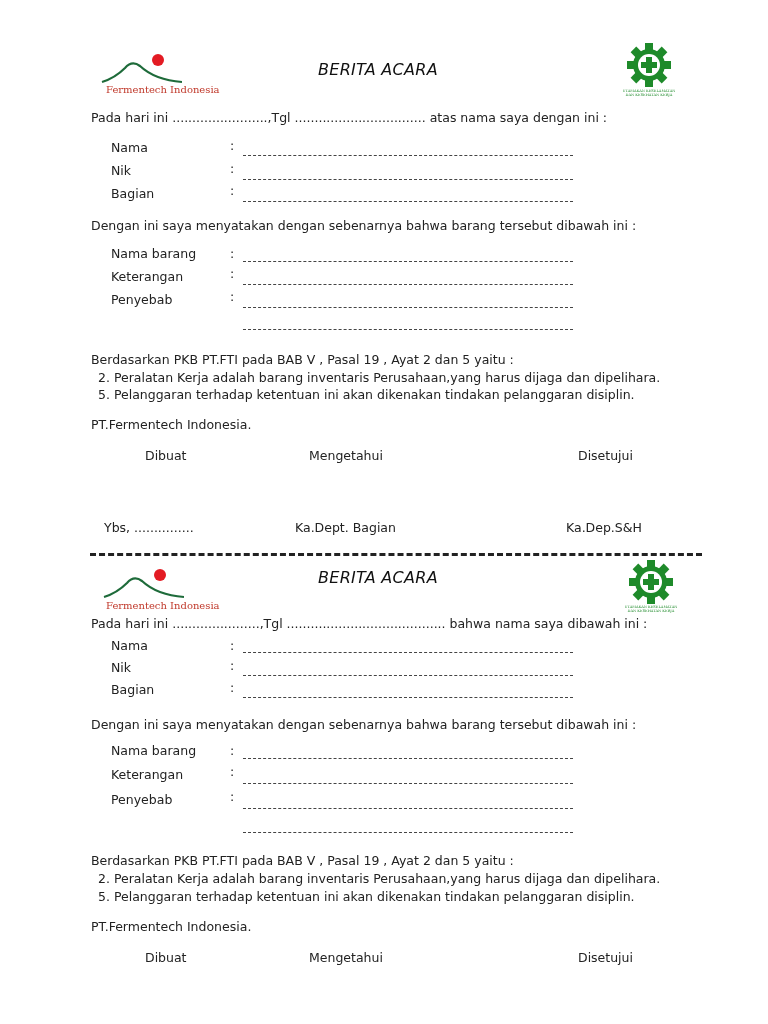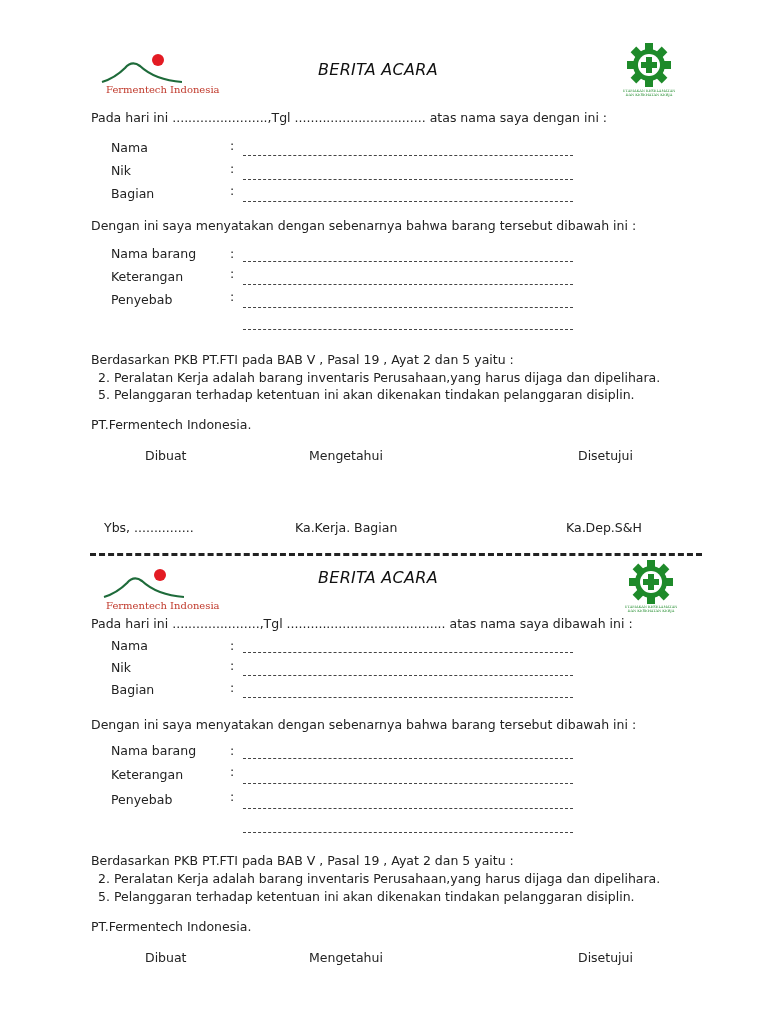--- a/index.html
+++ b/index.html
@@ -86,21 +86,21 @@
   <div class="abs" style="left:98px; top:370px;">2. Peralatan  Kerja adalah barang inventaris Perusahaan,yang harus dijaga dan dipelihara.</div>
   <div class="abs" style="left:98px; top:387px;">5. Pelanggaran terhadap ketentuan ini akan dikenakan tindakan pelanggaran disiplin.</div>
 
   <div class="abs" style="left:91px; top:417px;">PT.Fermentech Indonesia.</div>
 
   <div class="abs" style="left:145px; top:448px;">Dibuat</div>
   <div class="abs" style="left:309px; top:448px;">Mengetahui</div>
   <div class="abs" style="left:578px; top:448px;">Disetujui</div>
 
   <div class="abs" style="left:104px; top:520px;">Ybs, ...............</div>
-  <div class="abs" style="left:295px; top:520px;">Ka.Kerja. Bagian</div>
+  <div class="abs" style="left:295px; top:520px;">Ka.Dept. Bagian</div>
   <div class="abs" style="left:566px; top:520px;">Ka.Dep.S&amp;H</div>
 </div>
 
 <div class="sep"></div>
 
 <div>
   <div class="abs" style="left:102px; top:565px; width:84px; height:46px;">
     <svg width="84" height="36" viewBox="0 0 84 36">
       <circle cx="58" cy="10" r="6" fill="#e31b23"></circle>
       <path d="M2 32 Q 15 28 25 18 Q 32 10 40 16 Q 55 30 82 32" fill="none" stroke="#1e6b3a" stroke-width="2.2"></path>
@@ -128,21 +128,21 @@
         <rect x="-3" y="-8" width="6" height="16" fill="#1e8a2a"></rect>
         <rect x="-8" y="-3" width="16" height="6" fill="#1e8a2a"></rect>
       </g>
     </svg>
     <div class="abs k3-text" style="left:0; top:45px; width:68px;">
       <div>UTAMAKAN KESELAMATAN</div>
       <div>DAN KESEHATAN KERJA</div>
     </div>
   </div>
 
-  <div class="abs" style="left:91px; top:616px;">Pada hari ini ......................,Tgl ........................................ atas nama saya dibawah ini   :</div>
+  <div class="abs" style="left:91px; top:616px;">Pada hari ini ......................,Tgl ........................................ bahwa nama saya dibawah ini   :</div>
 
   <div class="abs" style="left:111px; top:638px;">Nama</div>
   <div class="abs" style="left:230px; top:638px;">:</div>
   <div class="dash" style="left:243px; top:652px; width:330px;"></div>
 
   <div class="abs" style="left:111px; top:660px;">Nik</div>
   <div class="abs" style="left:230px; top:658px;">:</div>
   <div class="dash" style="left:243px; top:675px; width:330px;"></div>
 
   <div class="abs" style="left:111px; top:682px;">Bagian</div>

